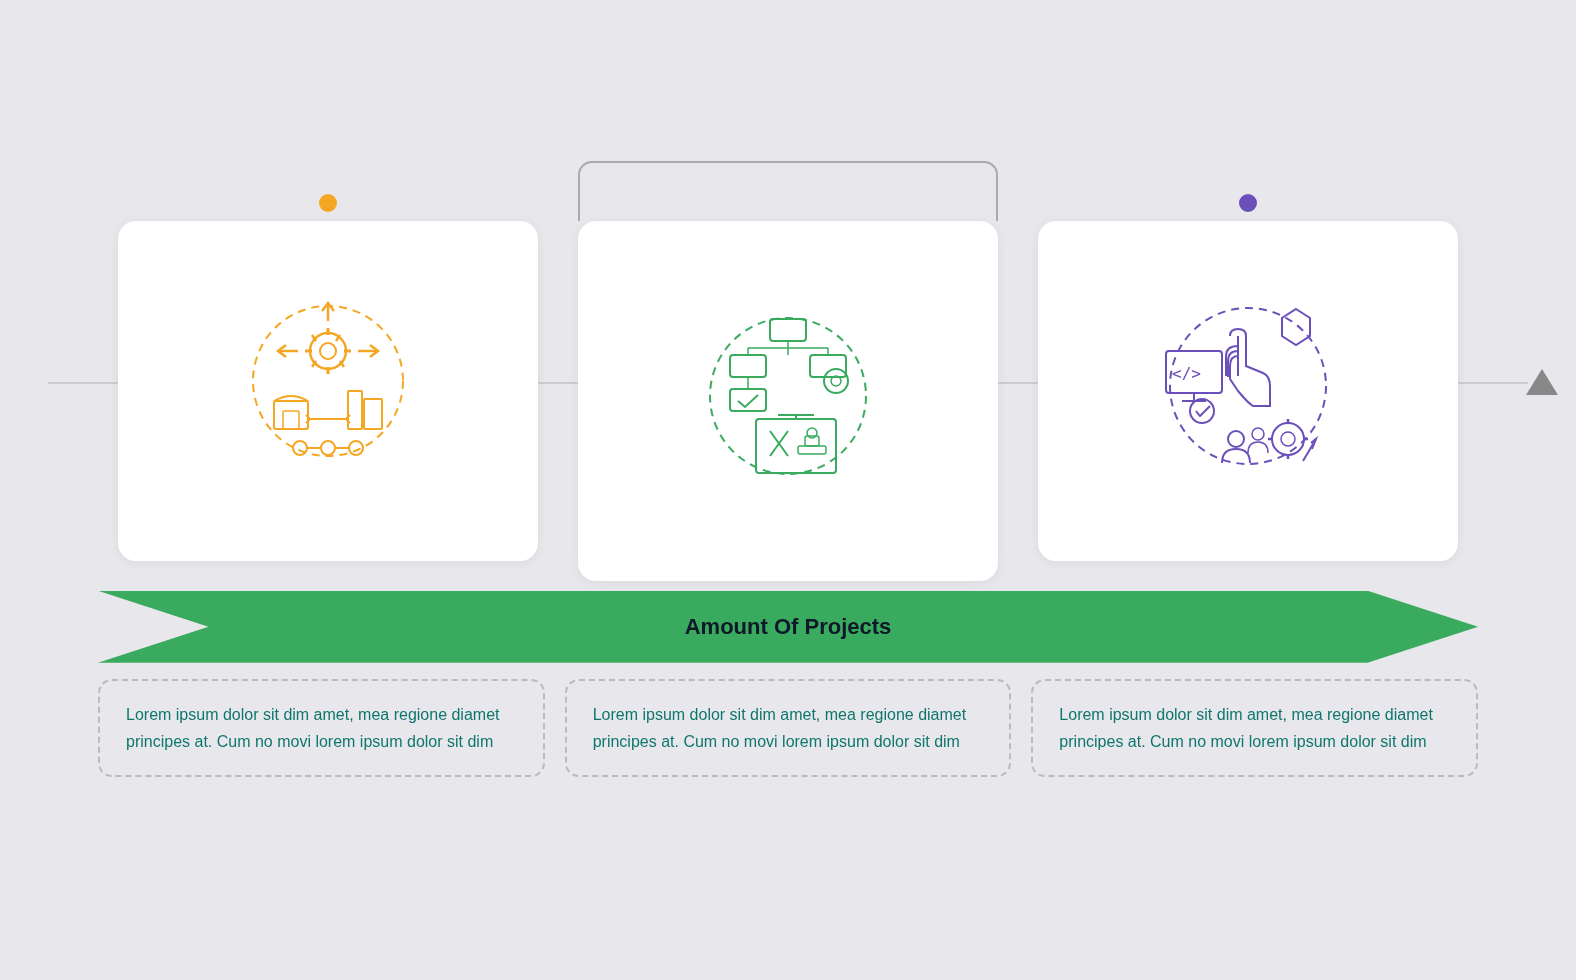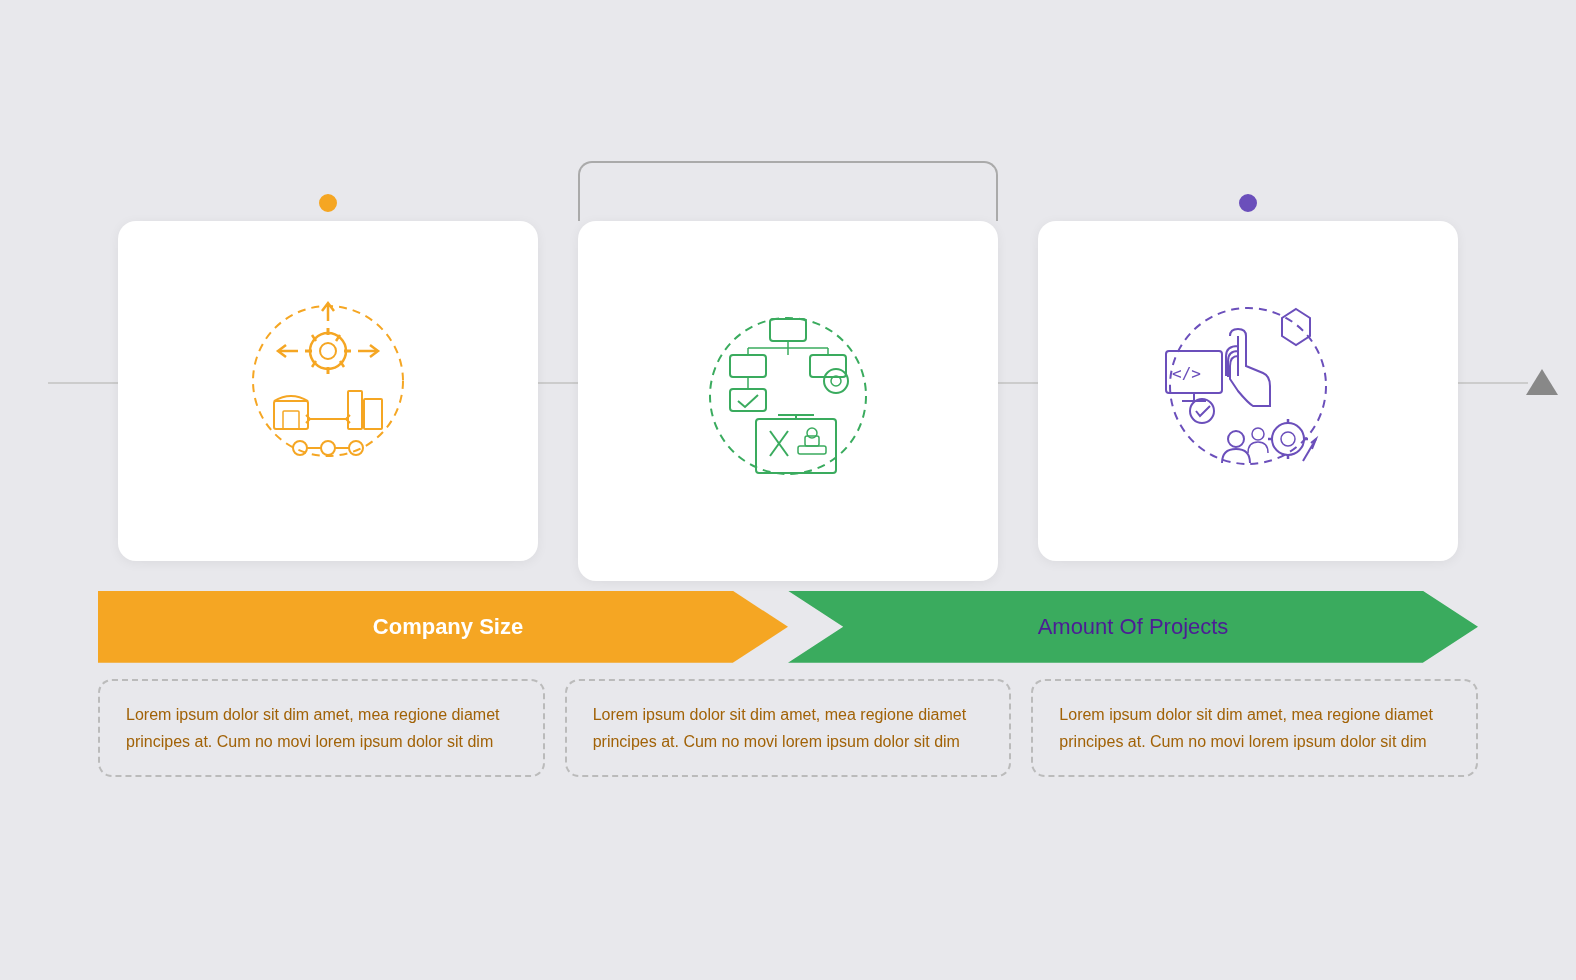--- a/index.html
+++ b/index.html
@@ -140,21 +140,21 @@
       margin-top: 16px;
       gap: 20px;
     }
     .text-box {
       flex: 1;
       border: 2px dashed #bbb;
       border-radius: 14px;
       padding: 20px 26px;
       background: #e8e8ec;
       font-size: 16px;
-      color: #a16207;
+      color: #0f766e;
       line-height: 1.7;
     }
 
     
     .cards-connector {
       position: absolute;
       top: 50%;
       left: 0;
       right: 0;
       height: 2px;
@@ -304,29 +304,24 @@
 
     </div>
 
     <div style="position:absolute; right:-30px; top:50%; transform:translateY(-50%);">
       <div style="width:0;height:0;border-left:16px solid transparent;border-right:16px solid transparent;border-bottom:26px solid #888;"></div>
     </div>
   </div>
 
   <div class="arrows-row">
 
-    <div class="arrow-item">
-      <div class="arrow-shape arrow-orange arrow-shape-first">
-        <span style="font-size:22px; font-weight:700; color:white; padding-left:10px;">Company Size</span>
-      </div>
-    </div>
 
     <div class="arrow-item">
       <div class="arrow-shape arrow-green">
-        <span style="font-size:22px; font-weight:400; color:#4c1d95;">Amount Of Projects</span>
+        <span style="font-size:22px; font-weight:700; color:#0f172a;">Amount Of Projects</span>
       </div>
     </div>
 
   </div>
 
   <div class="texts-row">
     <div class="text-box">
       <span>Lorem ipsum dolor sit dim amet, mea regione diamet principes at. Cum no movi lorem ipsum dolor sit dim</span>
     </div>
     <div class="text-box">

